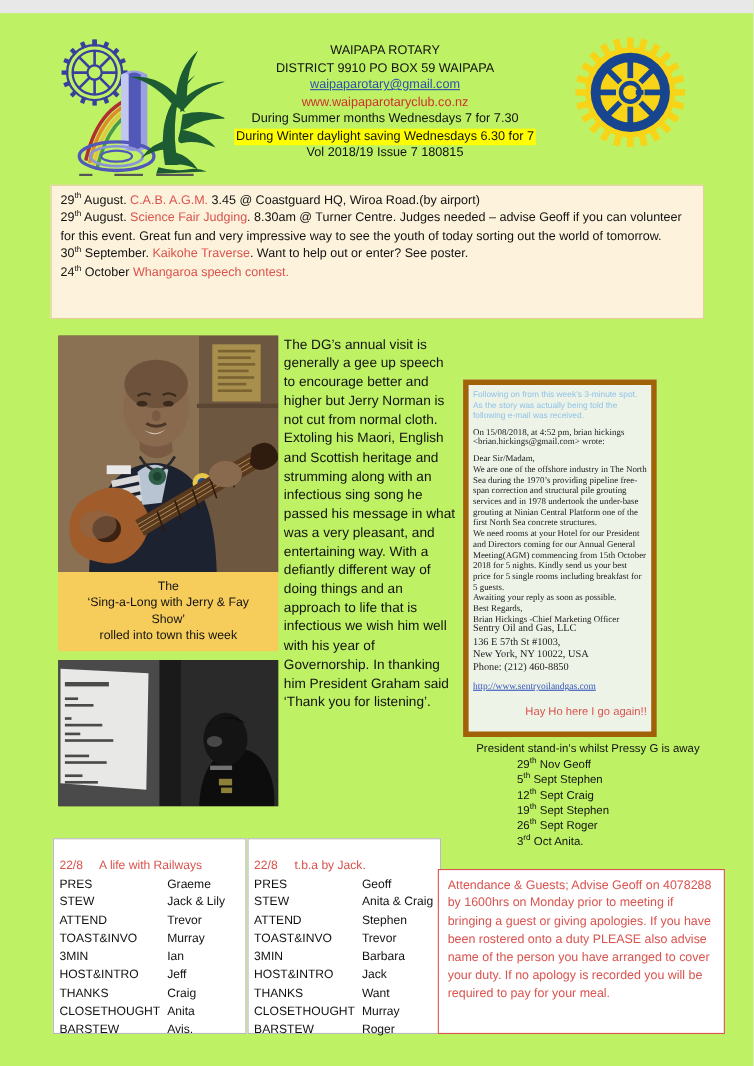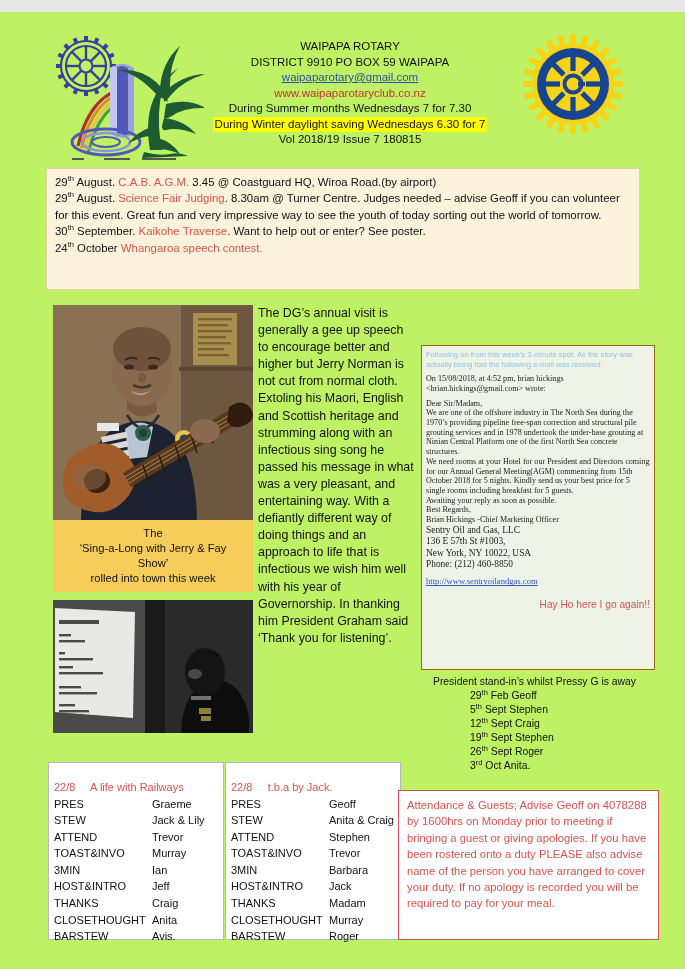--- a/index.html
+++ b/index.html
@@ -46,22 +46,22 @@
   .cap-line{font-size:11.2px;line-height:15px;color:#111;}
 
   
   .article{
     position:absolute;left:258px;top:293px;width:158px;
     font-size:12.4px;line-height:17.1px;color:#111;text-align:left;
   }
 
   
   .letterbox{
-    position:absolute;left:421px;top:333px;width:234px;height:325px;
-    background:#eef3e8;border:1px solid #a16207;box-sizing:border-box;
+    position:absolute;left:421px;top:333px;width:176px;height:325px;
+    background:#eef3e8;border:5px solid #a16207;box-sizing:border-box;
     padding:4px 4px 2px 4px;overflow:hidden;
   }
   .lb-intro{font-size:7.6px;line-height:9.6px;color:#8fc4e6;}
   .lb-body{font-family:"Liberation Serif",serif;font-size:8.1px;line-height:9.7px;color:#222;}
   .lb-sig{font-family:Liberation Serif, serif;font-size:9.4px;line-height:11.4px;color:#222;}
   .lb-url{font-family:"Liberation Serif",serif;font-size:8.6px;color:#3355bb;text-decoration:underline;}
   .lb-hay{font-size:10.2px;color:#d9534f;text-align:right;margin-top:11px;}
   .sp{height:5px;}
 
   
@@ -380,21 +380,21 @@
     <div class="lb-sig">Phone: (212) 460-8850</div>
     <div>
       <span class="lb-url">http://www.sentryoilandgas.com</span>
     </div>
     <div class="lb-hay">Hay Ho here I go again!!</div>
   </div>
 
   <div class="standin">
     <div class="si-title">President stand-in’s whilst Pressy G is away</div>
     <div id="standin-list">
-        <div class="si-item"><span>29</span><sup>th</sup><span> Feb Geoff</span></div>
+        <div class="si-item"><span>29</span><sup>th</sup><span> Nov Geoff</span></div>
         <div class="si-item"><span>5</span><sup>th</sup><span> Sept Stephen</span></div>
         <div class="si-item"><span>12</span><sup>th</sup><span> Sept Craig</span></div>
         <div class="si-item"><span>19</span><sup>th</sup><span> Sept Stephen</span></div>
         <div class="si-item"><span>26</span><sup>th</sup><span> Sept Roger</span></div>
         <div class="si-item"><span>3</span><sup>rd</sup><span> Oct Anita.</span></div>
       </div>
   </div>
 
   <div class="roster roster-a">
     <div class="r-head">
@@ -468,21 +468,21 @@
         <div class="r-row">
           <span class="r-role">3MIN</span>
           <span class="r-name">Barbara</span>
         </div>
         <div class="r-row">
           <span class="r-role">HOST&amp;INTRO</span>
           <span class="r-name">Jack</span>
         </div>
         <div class="r-row">
           <span class="r-role">THANKS</span>
-          <span class="r-name">Madam</span>
+          <span class="r-name">Want</span>
         </div>
         <div class="r-row">
           <span class="r-role">CLOSETHOUGHT</span>
           <span class="r-name">Murray</span>
         </div>
         <div class="r-row">
           <span class="r-role">BARSTEW</span>
           <span class="r-name">Roger</span>
         </div>
       </div>

